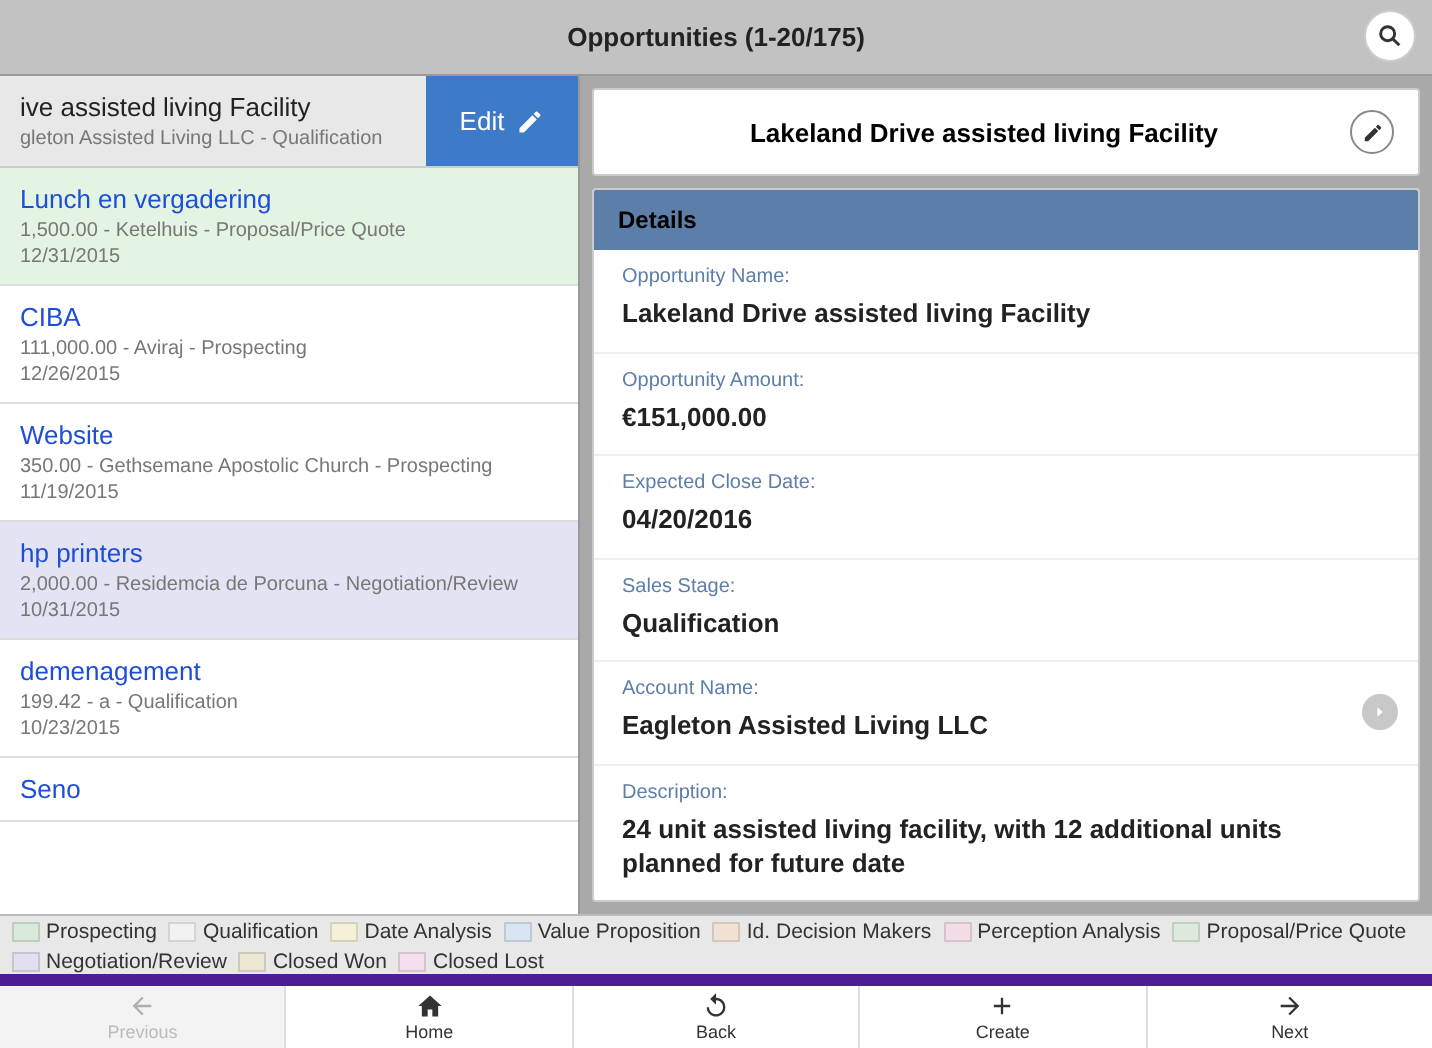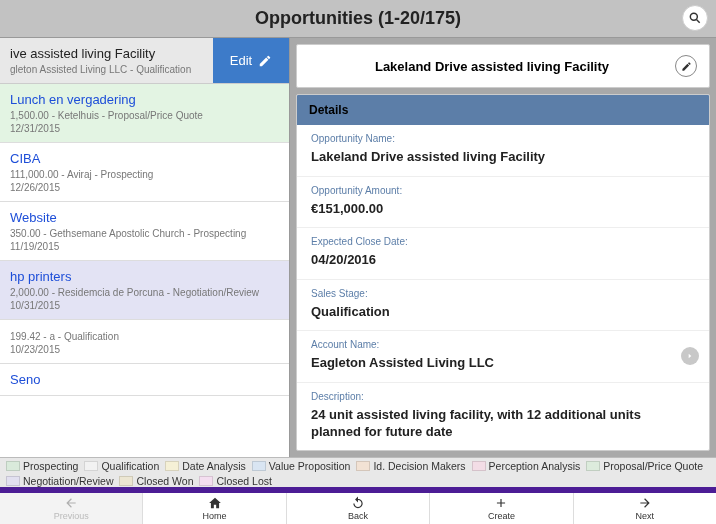--- a/index.html
+++ b/index.html
@@ -2,21 +2,21 @@
 <html><head>
 <meta charset="utf-8">
 <style>
 * { box-sizing: border-box; margin: 0; padding: 0; font-family: Arial, Helvetica, sans-serif; }
 html, body { width: 716px; height: 524px; overflow: hidden; background: #a9a9a9; }
 
 .topbar {
   height: 38px; background: #c2c2c2; display: flex; align-items: center;
   padding: 0 8px; position: relative; border-bottom: 1px solid #999;
 }
-.topbar-title { flex: 1; text-align: center; font-weight: bold; font-size: 18px; color: #222; }
+.topbar-title { flex: 1; text-align: center; font-weight: bold; font-size: 13px; color: #222; }
 .search-btn {
   position: absolute; right: 8px; top: 5px; width: 26px; height: 26px;
   border-radius: 50%; background: #fff; display: flex; align-items: center;
   justify-content: center; border: 1px solid #ccc; cursor: pointer;
 }
 .search-btn svg { width: 14px; height: 14px; }
 
 .main { display: flex; height: 419px; }
 
 .left-pane {
@@ -137,20 +137,21 @@
           <div class="li-title">Website</div>
           <div class="li-sub">350.00 - Gethsemane Apostolic Church - Prospecting</div>
           <div class="li-date">11/19/2015</div>
         </div>
         <div class="list-item c-lav">
           <div class="li-title">hp printers</div>
           <div class="li-sub">2,000.00 - Residemcia de Porcuna - Negotiation/Review</div>
           <div class="li-date">10/31/2015</div>
         </div>
         <div class="list-item c-white">
+          <div class="li-title">demenagement</div>
           <div class="li-sub">199.42 - a - Qualification</div>
           <div class="li-date">10/23/2015</div>
         </div>
         <div class="list-item c-white">
           <div class="li-title">Seno</div>
         </div>
       </div>
   </div>
 
   <div class="right-pane">

